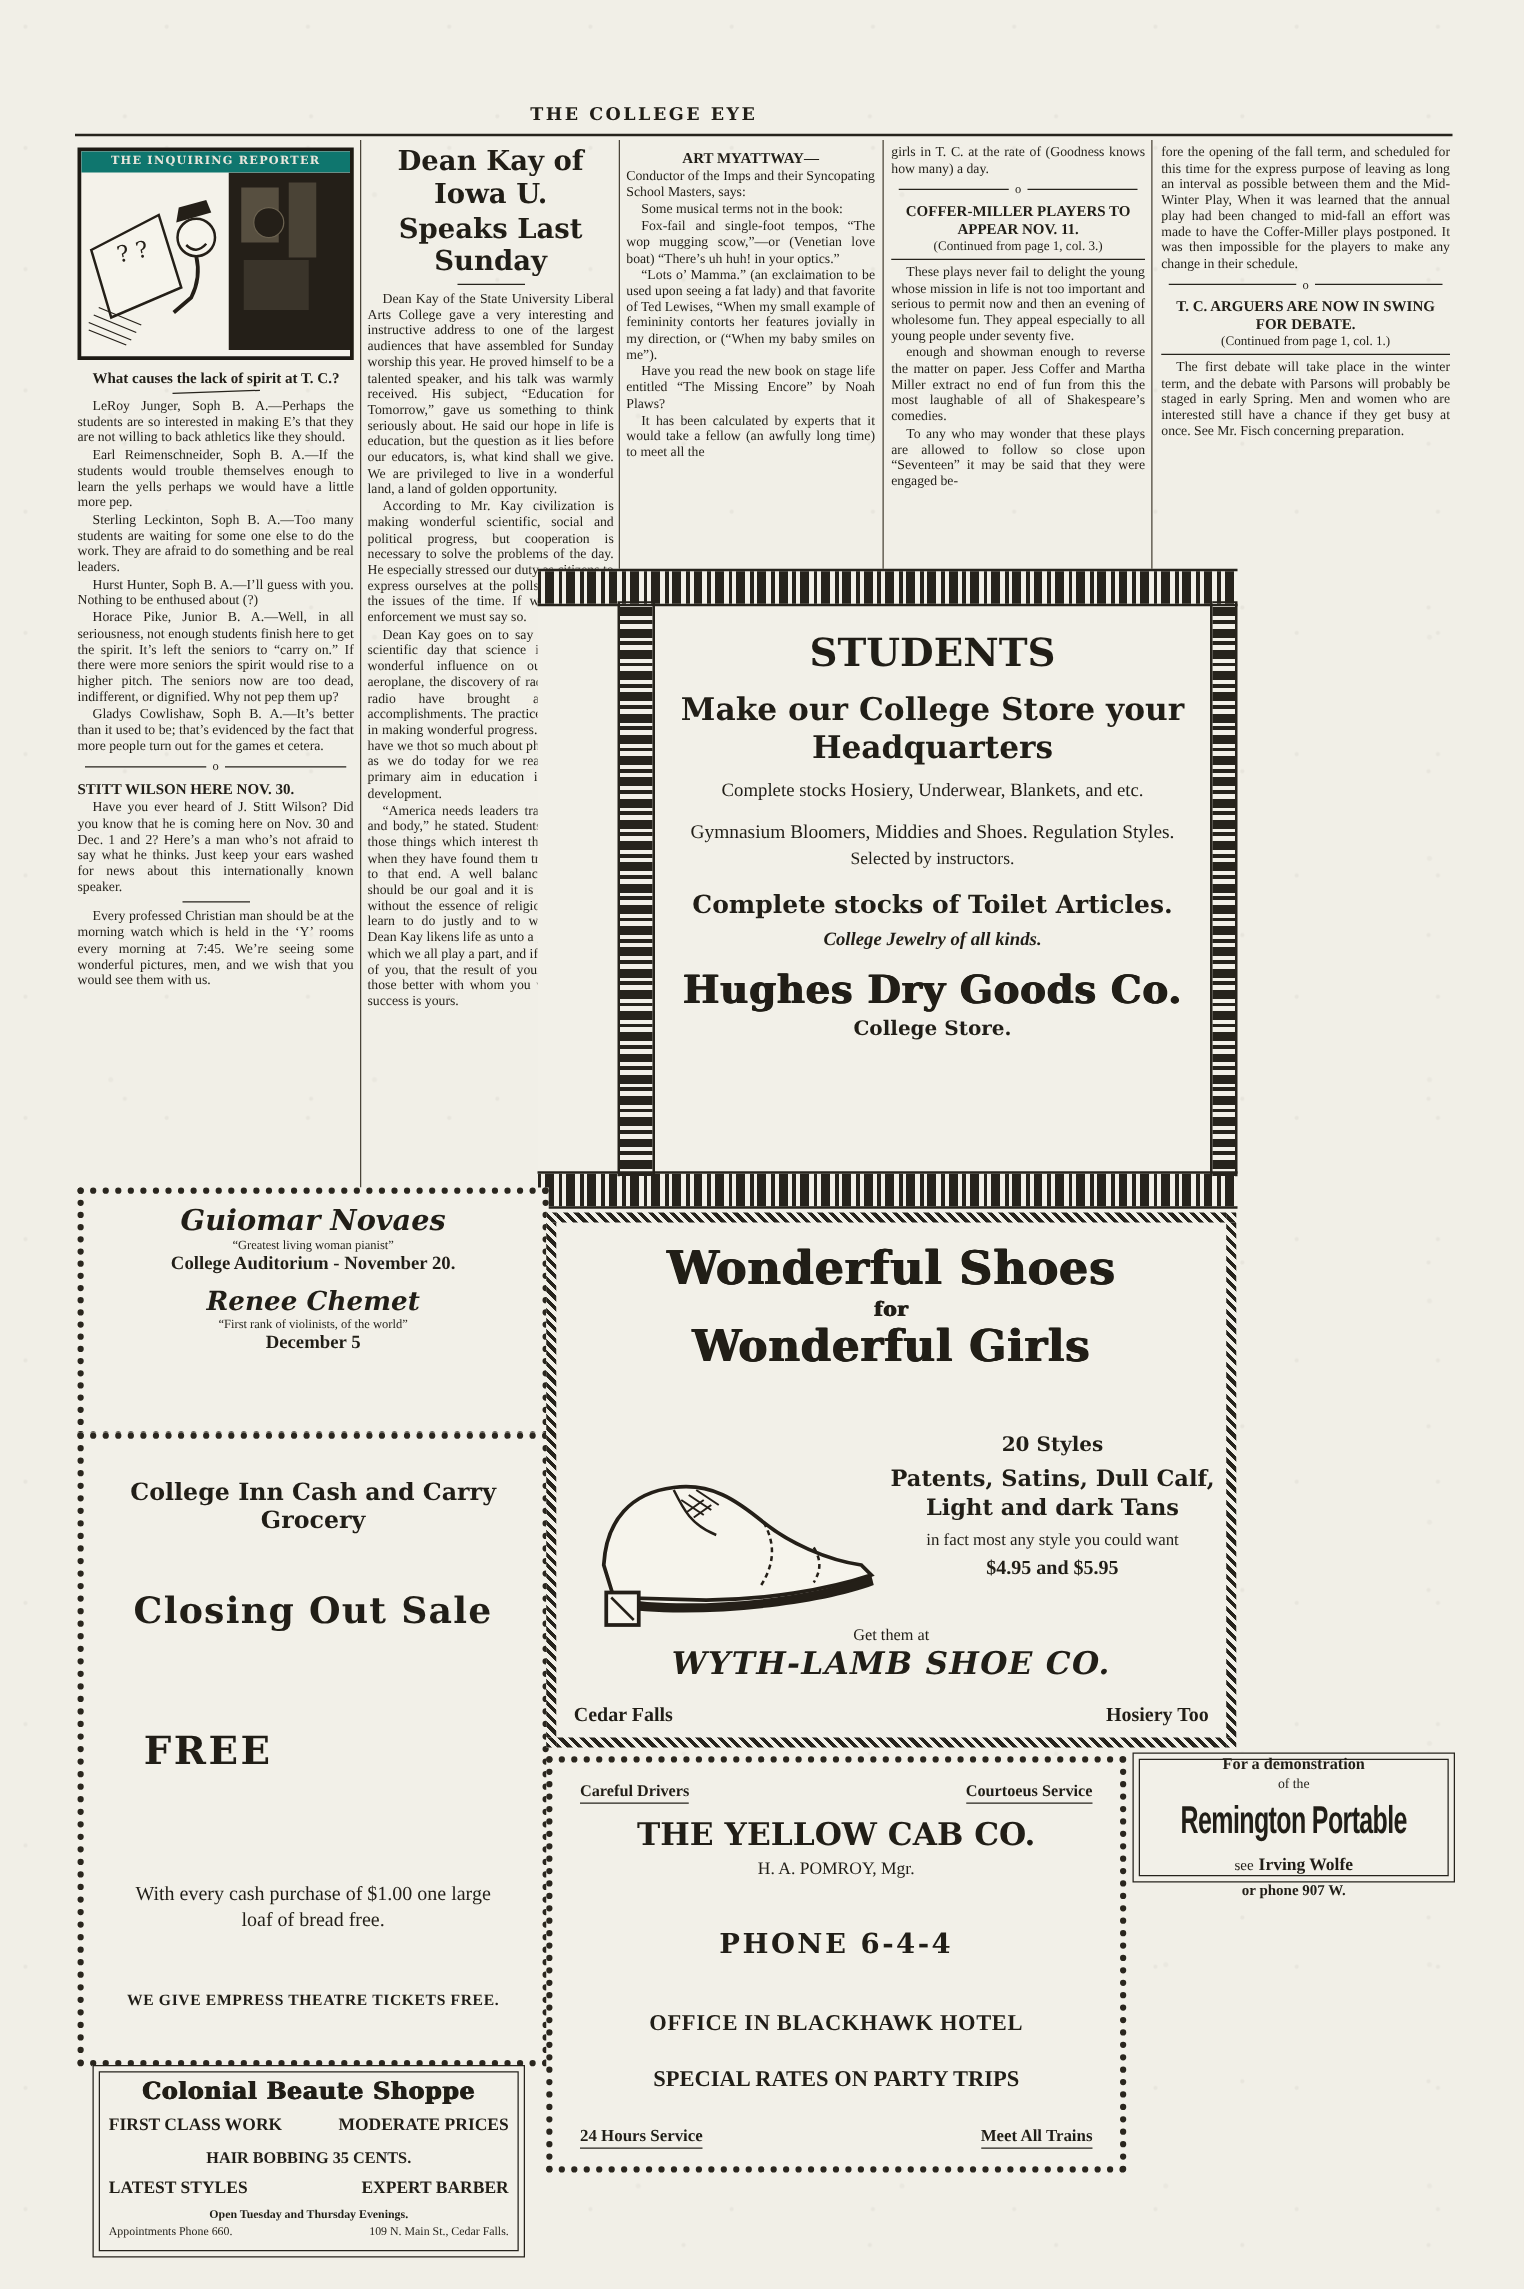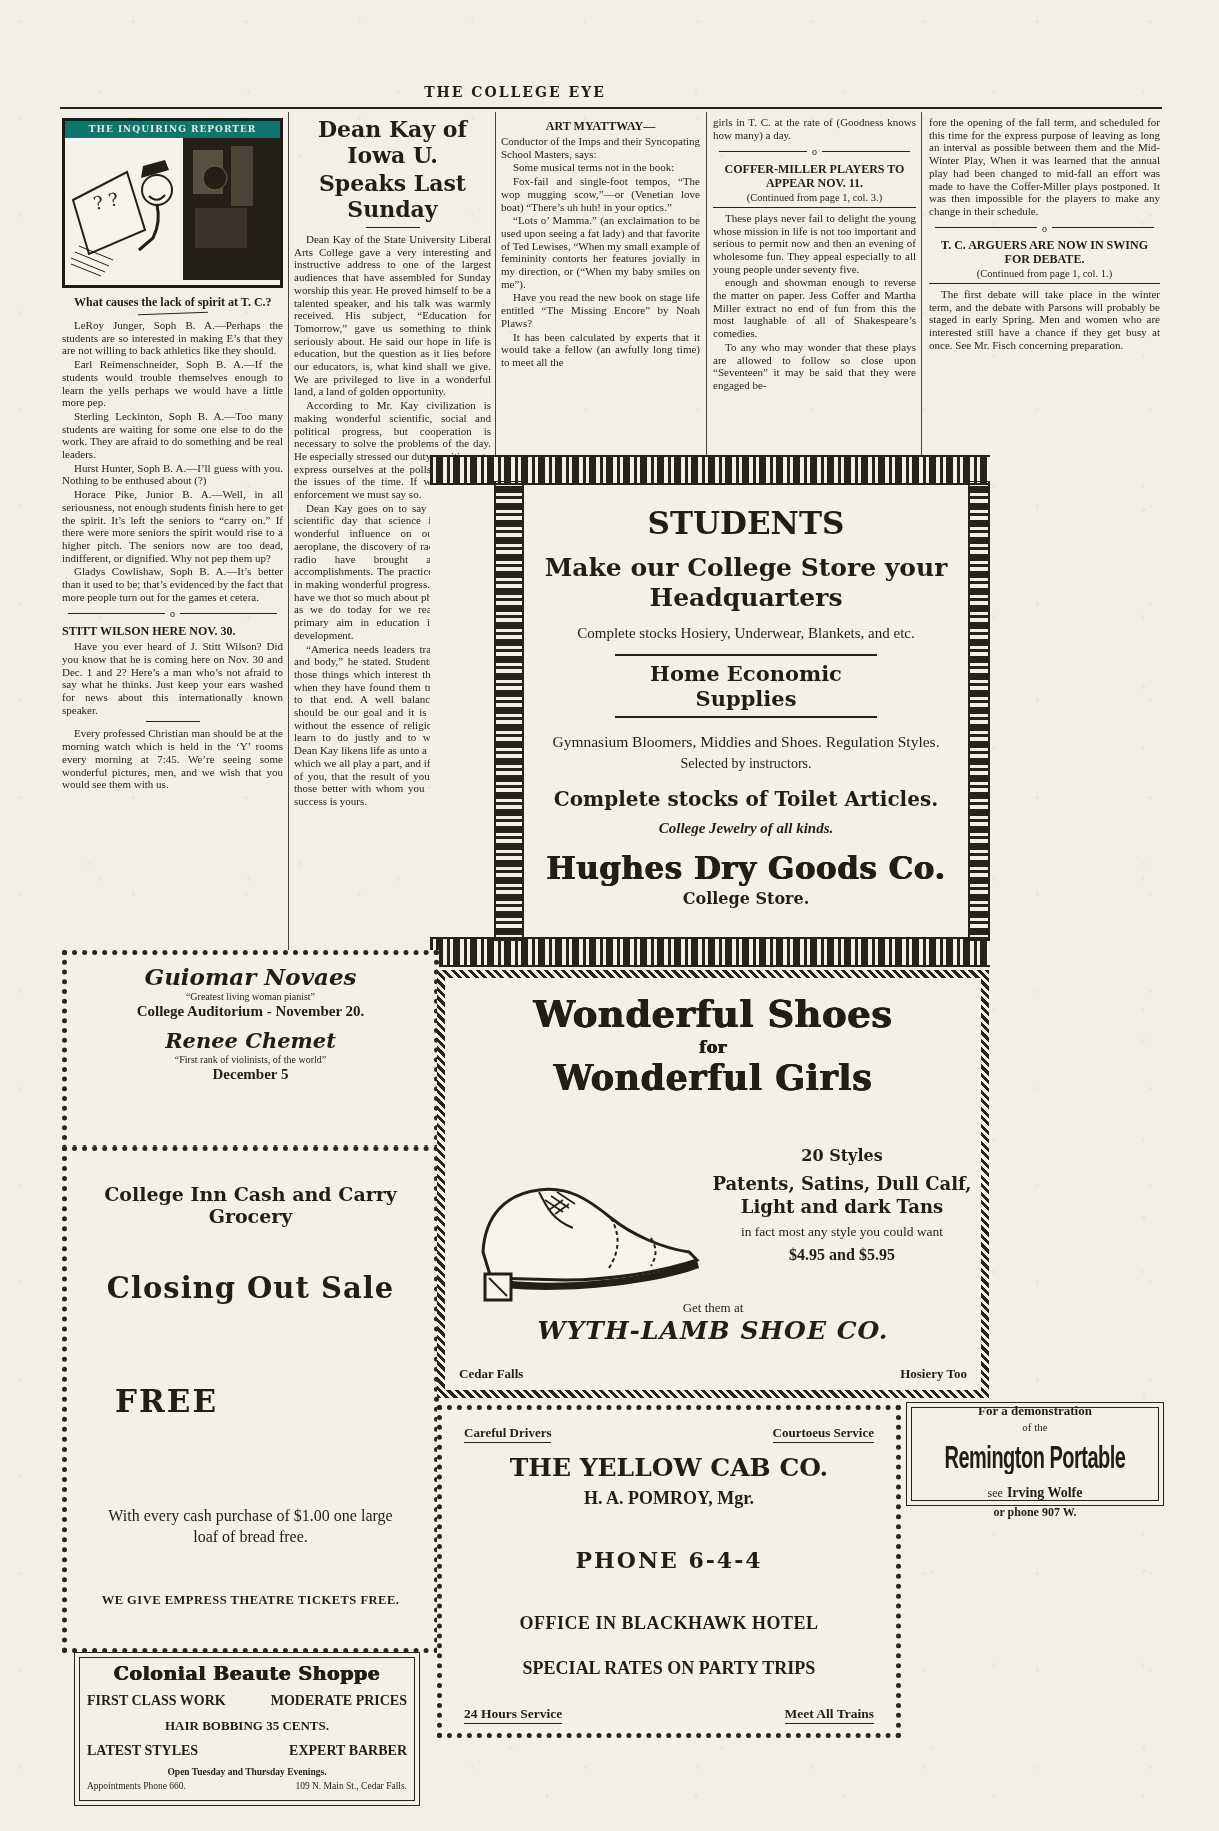--- a/index.html
+++ b/index.html
@@ -122,27 +122,27 @@
   .sh-right{position:absolute;left:266px;top:168px;width:262px;text-align:center;}
   .sh-styles{font-weight:bold;font-size:16px;font-family:"DejaVu Serif",serif;}
   .sh-l1{font-family:"DejaVu Serif",serif;font-weight:bold;font-size:18px;margin-top:8px;}
   .sh-l2{font-family:"DejaVu Serif",serif;font-weight:bold;font-size:18px;margin-top:2px;}
   .sh-l3{font-size:13.5px;margin-top:7px;}
   .sh-pr{font-weight:bold;font-size:16px;margin-top:6px;}
   .sh-get{position:absolute;left:0;right:0;top:322px;text-align:center;font-size:13px;}
   .sh-store{position:absolute;left:0;right:0;top:338px;text-align:center;
             font-family:"DejaVu Serif",serif;font-weight:bold;font-style:italic;font-size:25px;letter-spacing:1px;}
   .sh-foot{position:absolute;left:14px;right:14px;bottom:8px;display:flex;justify-content:space-between;
-           font-weight:bold;font-size:13px;}
+           font-weight:bold;font-size:16px;}
 
   
   #cab-ad{left:437px;top:1405px;width:464px;height:333px;box-sizing:border-box;padding:15px 22px;}
   .cab-row{display:flex;justify-content:space-between;font-weight:bold;font-size:13px;}
   .cab-name{font-family:"DejaVu Serif",serif;font-weight:bold;font-size:25px;margin-top:10px;}
-  .cab-mgr{font-weight:bold;font-size:18px;margin-top:6px;}
+  .cab-mgr{font-weight:normal;font-size:14px;margin-top:6px;}
   .cab-phone{font-family:"DejaVu Serif",serif;font-weight:bold;font-size:22px;margin-top:38px;letter-spacing:2px;}
   .cab-office{font-weight:bold;font-size:18px;margin-top:40px;letter-spacing:.5px;}
   .cab-rates{font-weight:bold;font-size:18px;margin-top:24px;}
   .cab-foot{display:flex;justify-content:space-between;font-weight:bold;font-size:13.5px;margin-top:27px;}
 
   
   #remington-ad{left:906px;top:1402px;width:258px;height:104px;box-sizing:border-box;padding:0 8px;text-align:center;}
   .rm-l1{font-weight:bold;font-size:13px;}
   .rm-l2{font-size:11px;margin-top:2px;}
   .rm-brand{display:inline-block;font-family:"Liberation Sans",sans-serif;font-weight:bold;font-size:20px;
@@ -263,21 +263,20 @@
     <div class="orn bot"></div>
     <div class="orn-v lft"></div>
     <div class="orn-v rgt"></div>
     <div id="students-content">
       <div class="st-eyebrow">STUDENTS</div>
       <div class="st-head">
         <span>Make our College Store your</span><br>
         <span>Headquarters</span>
       </div>
       <div class="st-line1">Complete stocks Hosiery, Underwear, Blankets, and etc.</div>
-      <div class="st-banner">Home Economic Supplies</div>
       <div class="st-line2">Gymnasium Bloomers, Middies and Shoes.  Regulation Styles.</div>
       <div class="st-line3">Selected by instructors.</div>
       <div class="st-line4">Complete stocks of Toilet Articles.</div>
       <div class="st-line5">College Jewelry of all kinds.</div>
       <div class="st-store bl">Hughes Dry Goods Co.</div>
       <div class="st-sub">College Store.</div>
     </div>
   </div>
 
   <div class="adbox dotted ctr" id="novaes-ad">

